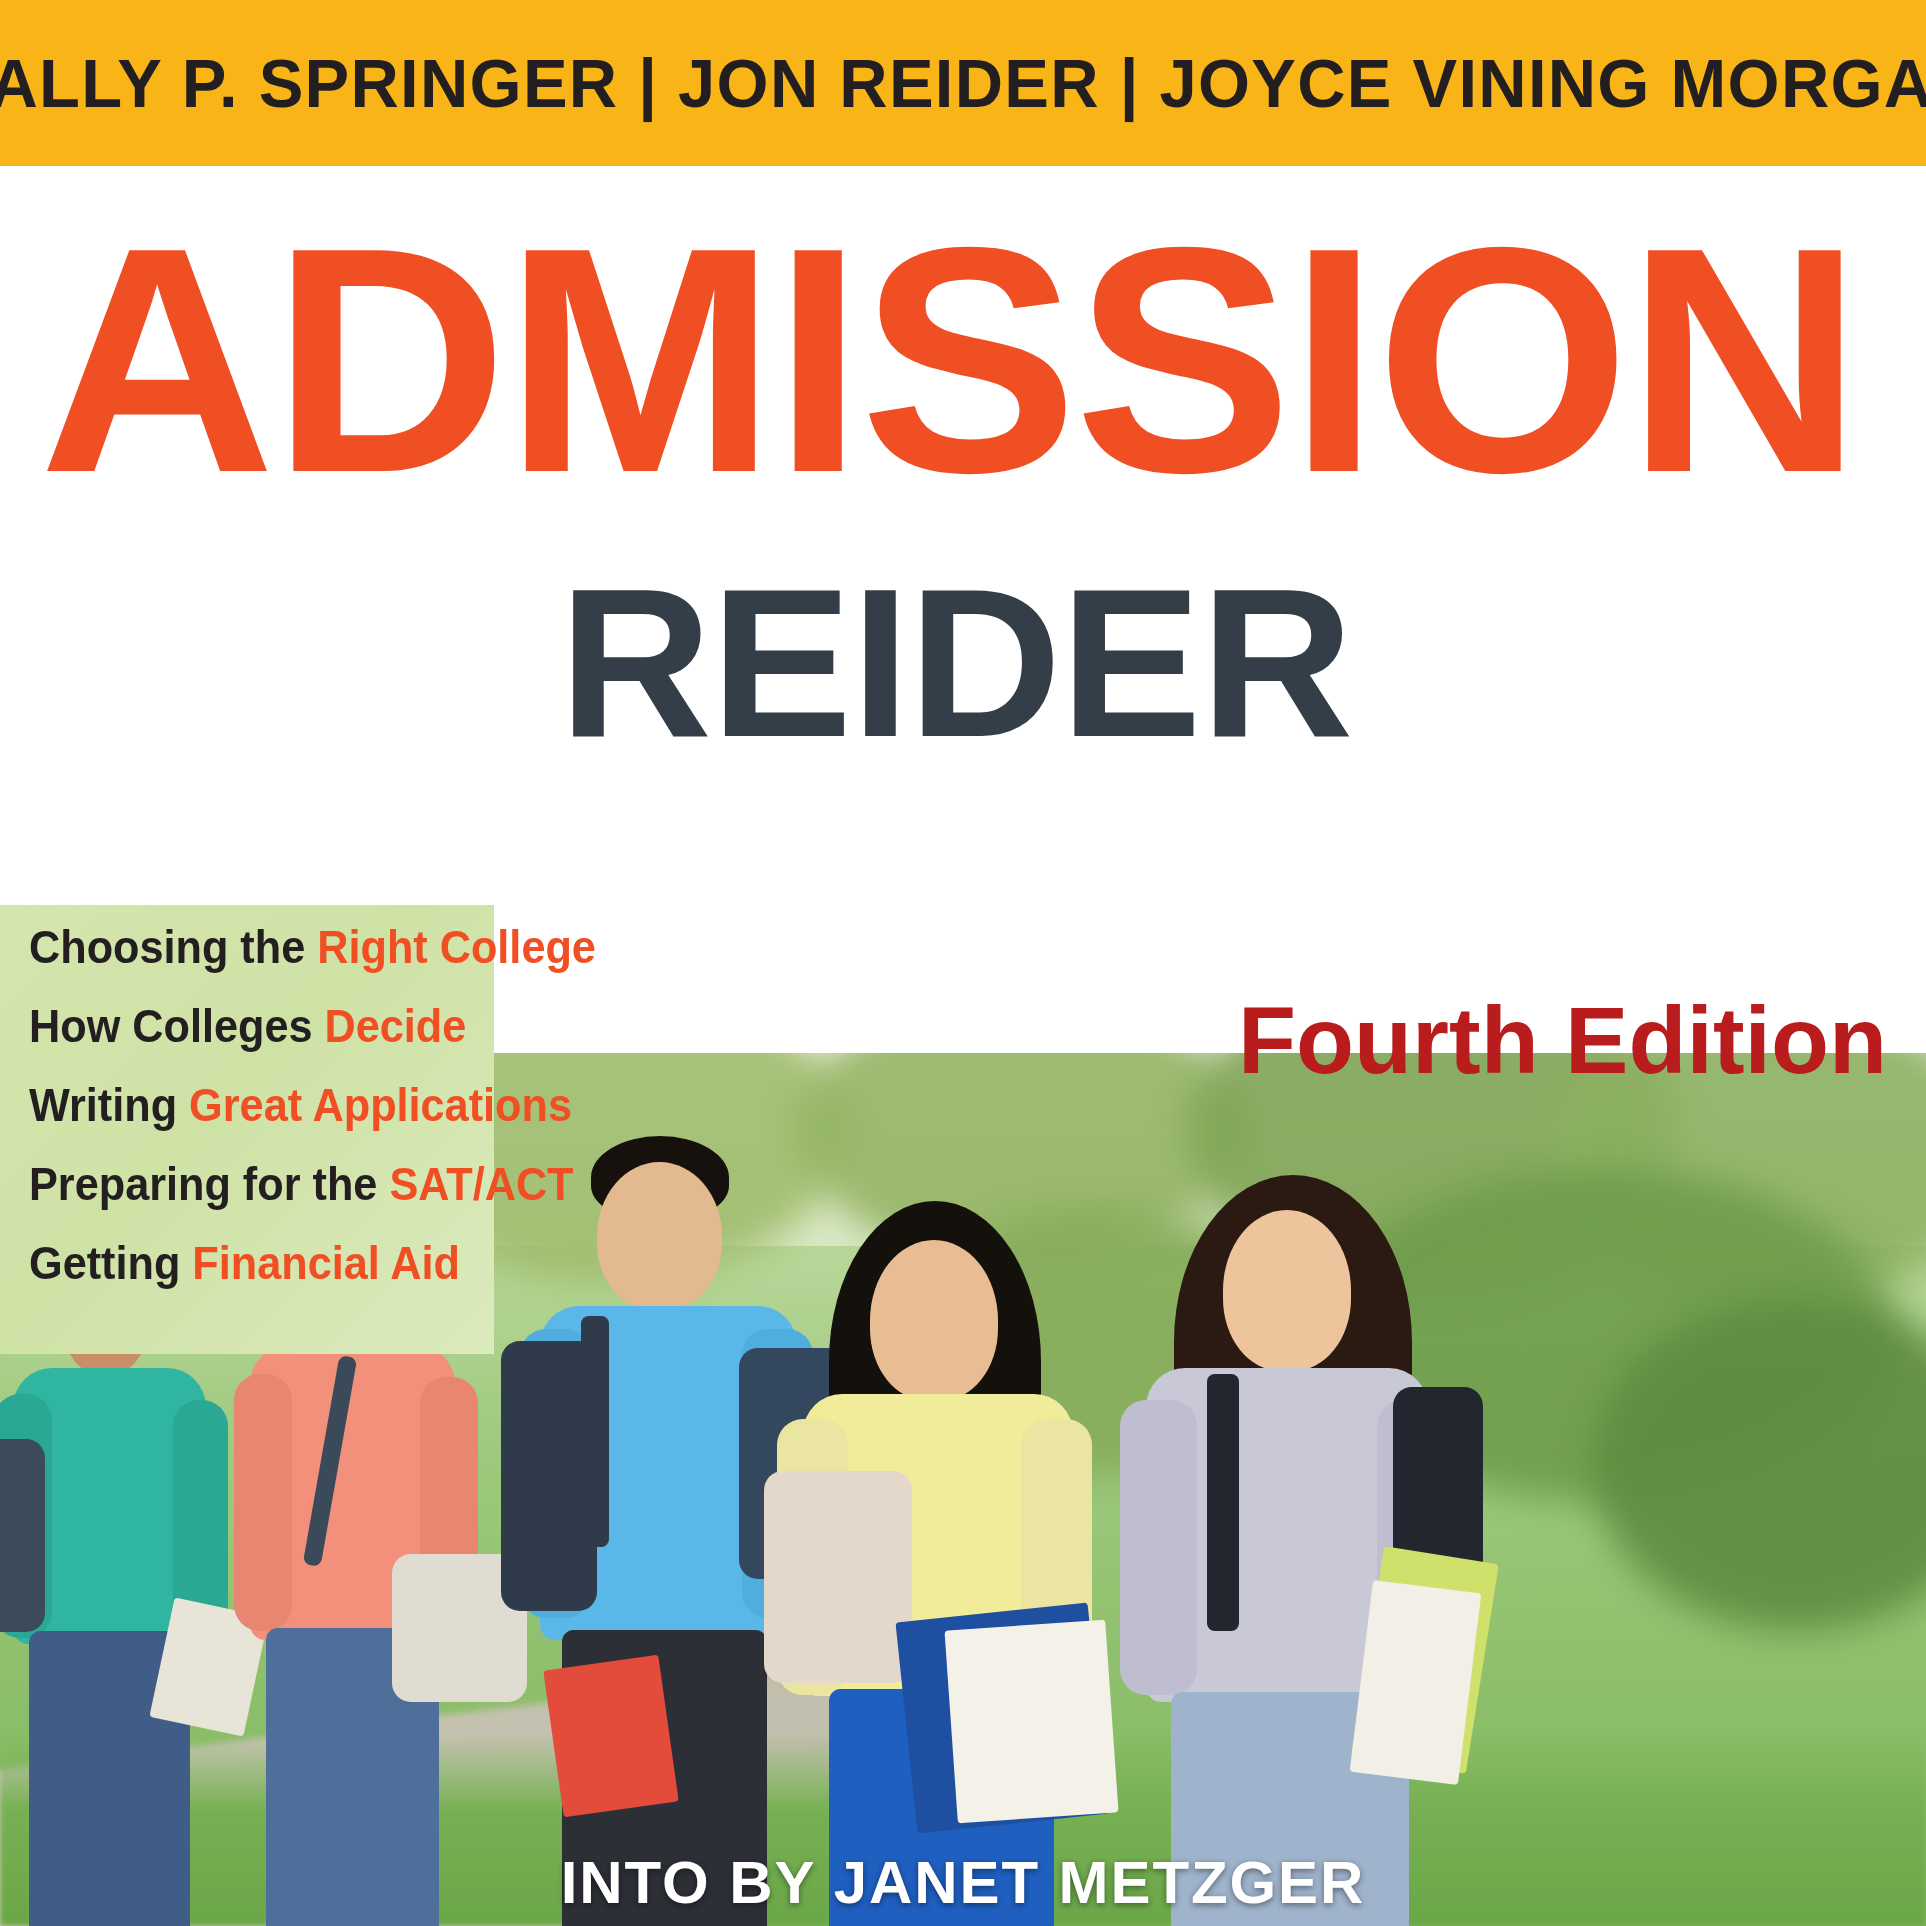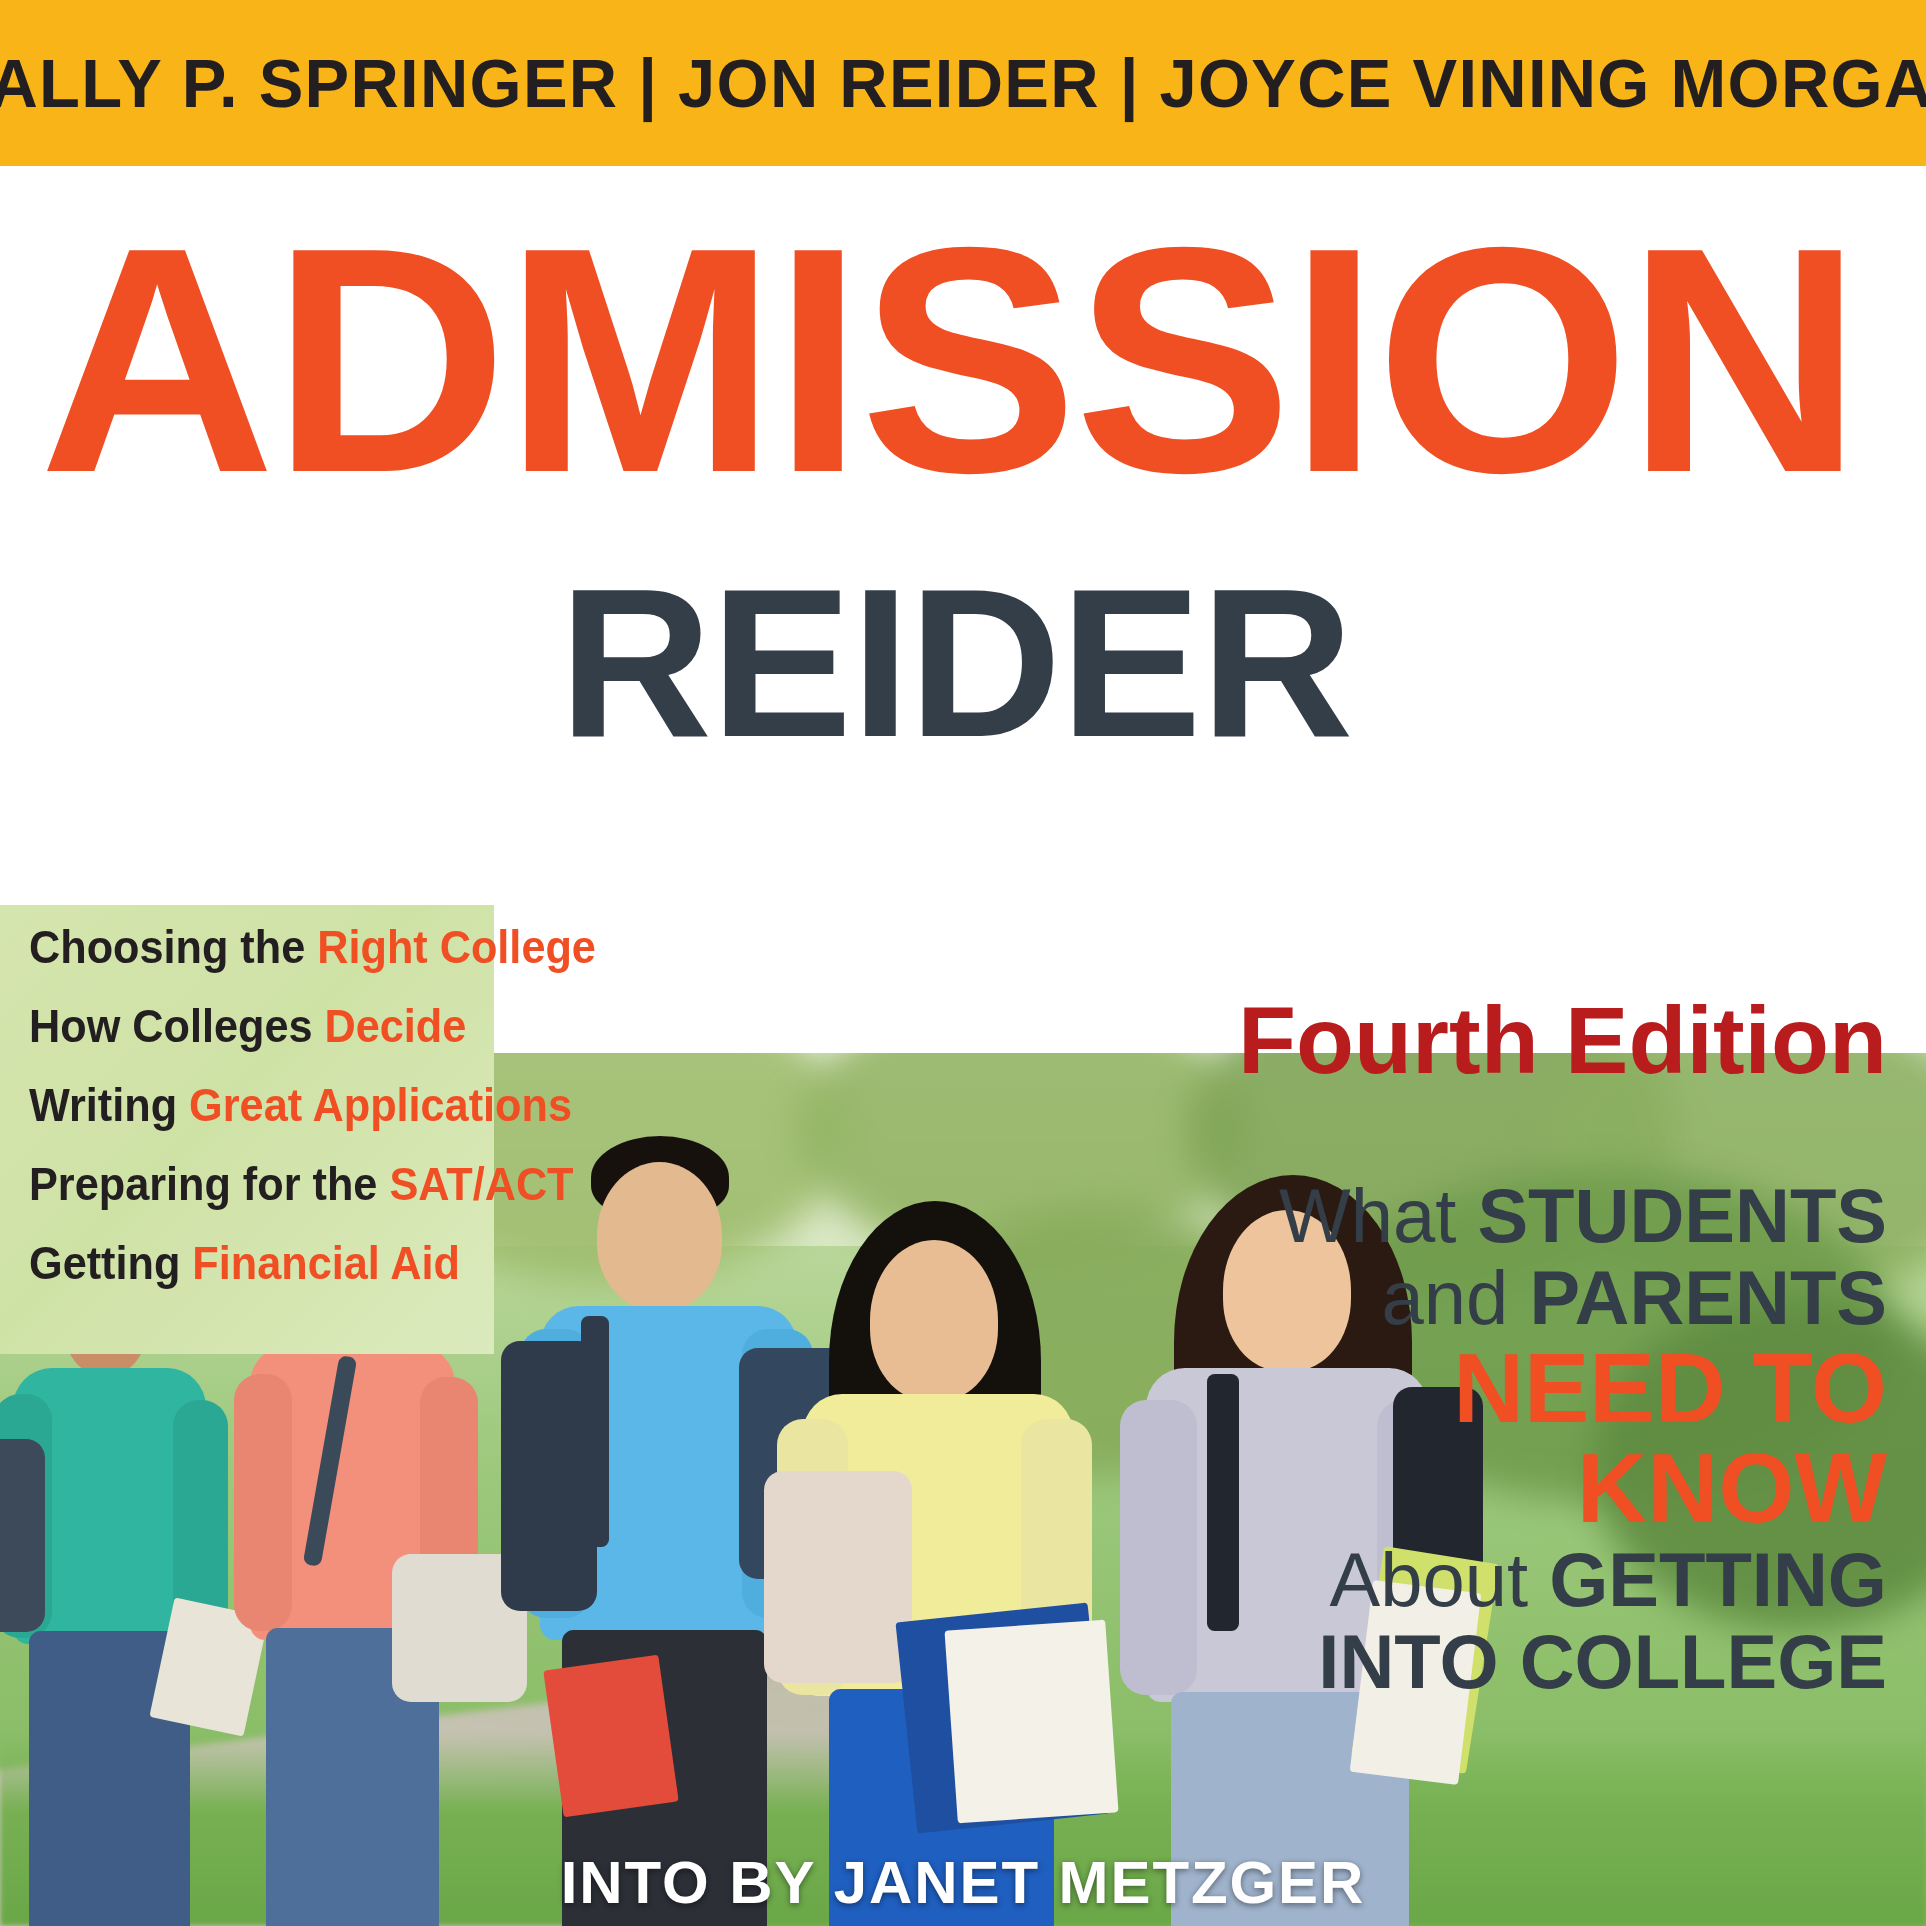--- a/index.html
+++ b/index.html
@@ -315,31 +315,17 @@
     <div class="line">
       <span>Preparing for the </span><span class="hl">SAT/ACT</span>
     </div>
     <div class="line">
       <span>Getting </span><span class="hl">Financial Aid</span>
     </div>
   </div>
 
   <div class="edition">Fourth Edition</div>
 
-  <div class="blurb">
-    <span class="l">
-      <span class="lightish">What </span><span class="bold">STUDENTS</span>
-    </span>
-    <span class="l">
-      <span class="lightish">and </span><span class="bold">PARENTS</span>
-    </span>
-    <span class="need">NEED TO</span>
-    <span class="need">KNOW</span>
-    <span class="l">
-      <span class="lightish">About </span><span class="bold">GETTING</span>
-    </span>
-    <span class="l bold">INTO COLLEGE</span>
-  </div>
 
   <div class="narrator">INTO BY JANET METZGER</div>
 
 </div>
 
 
 </body></html>

